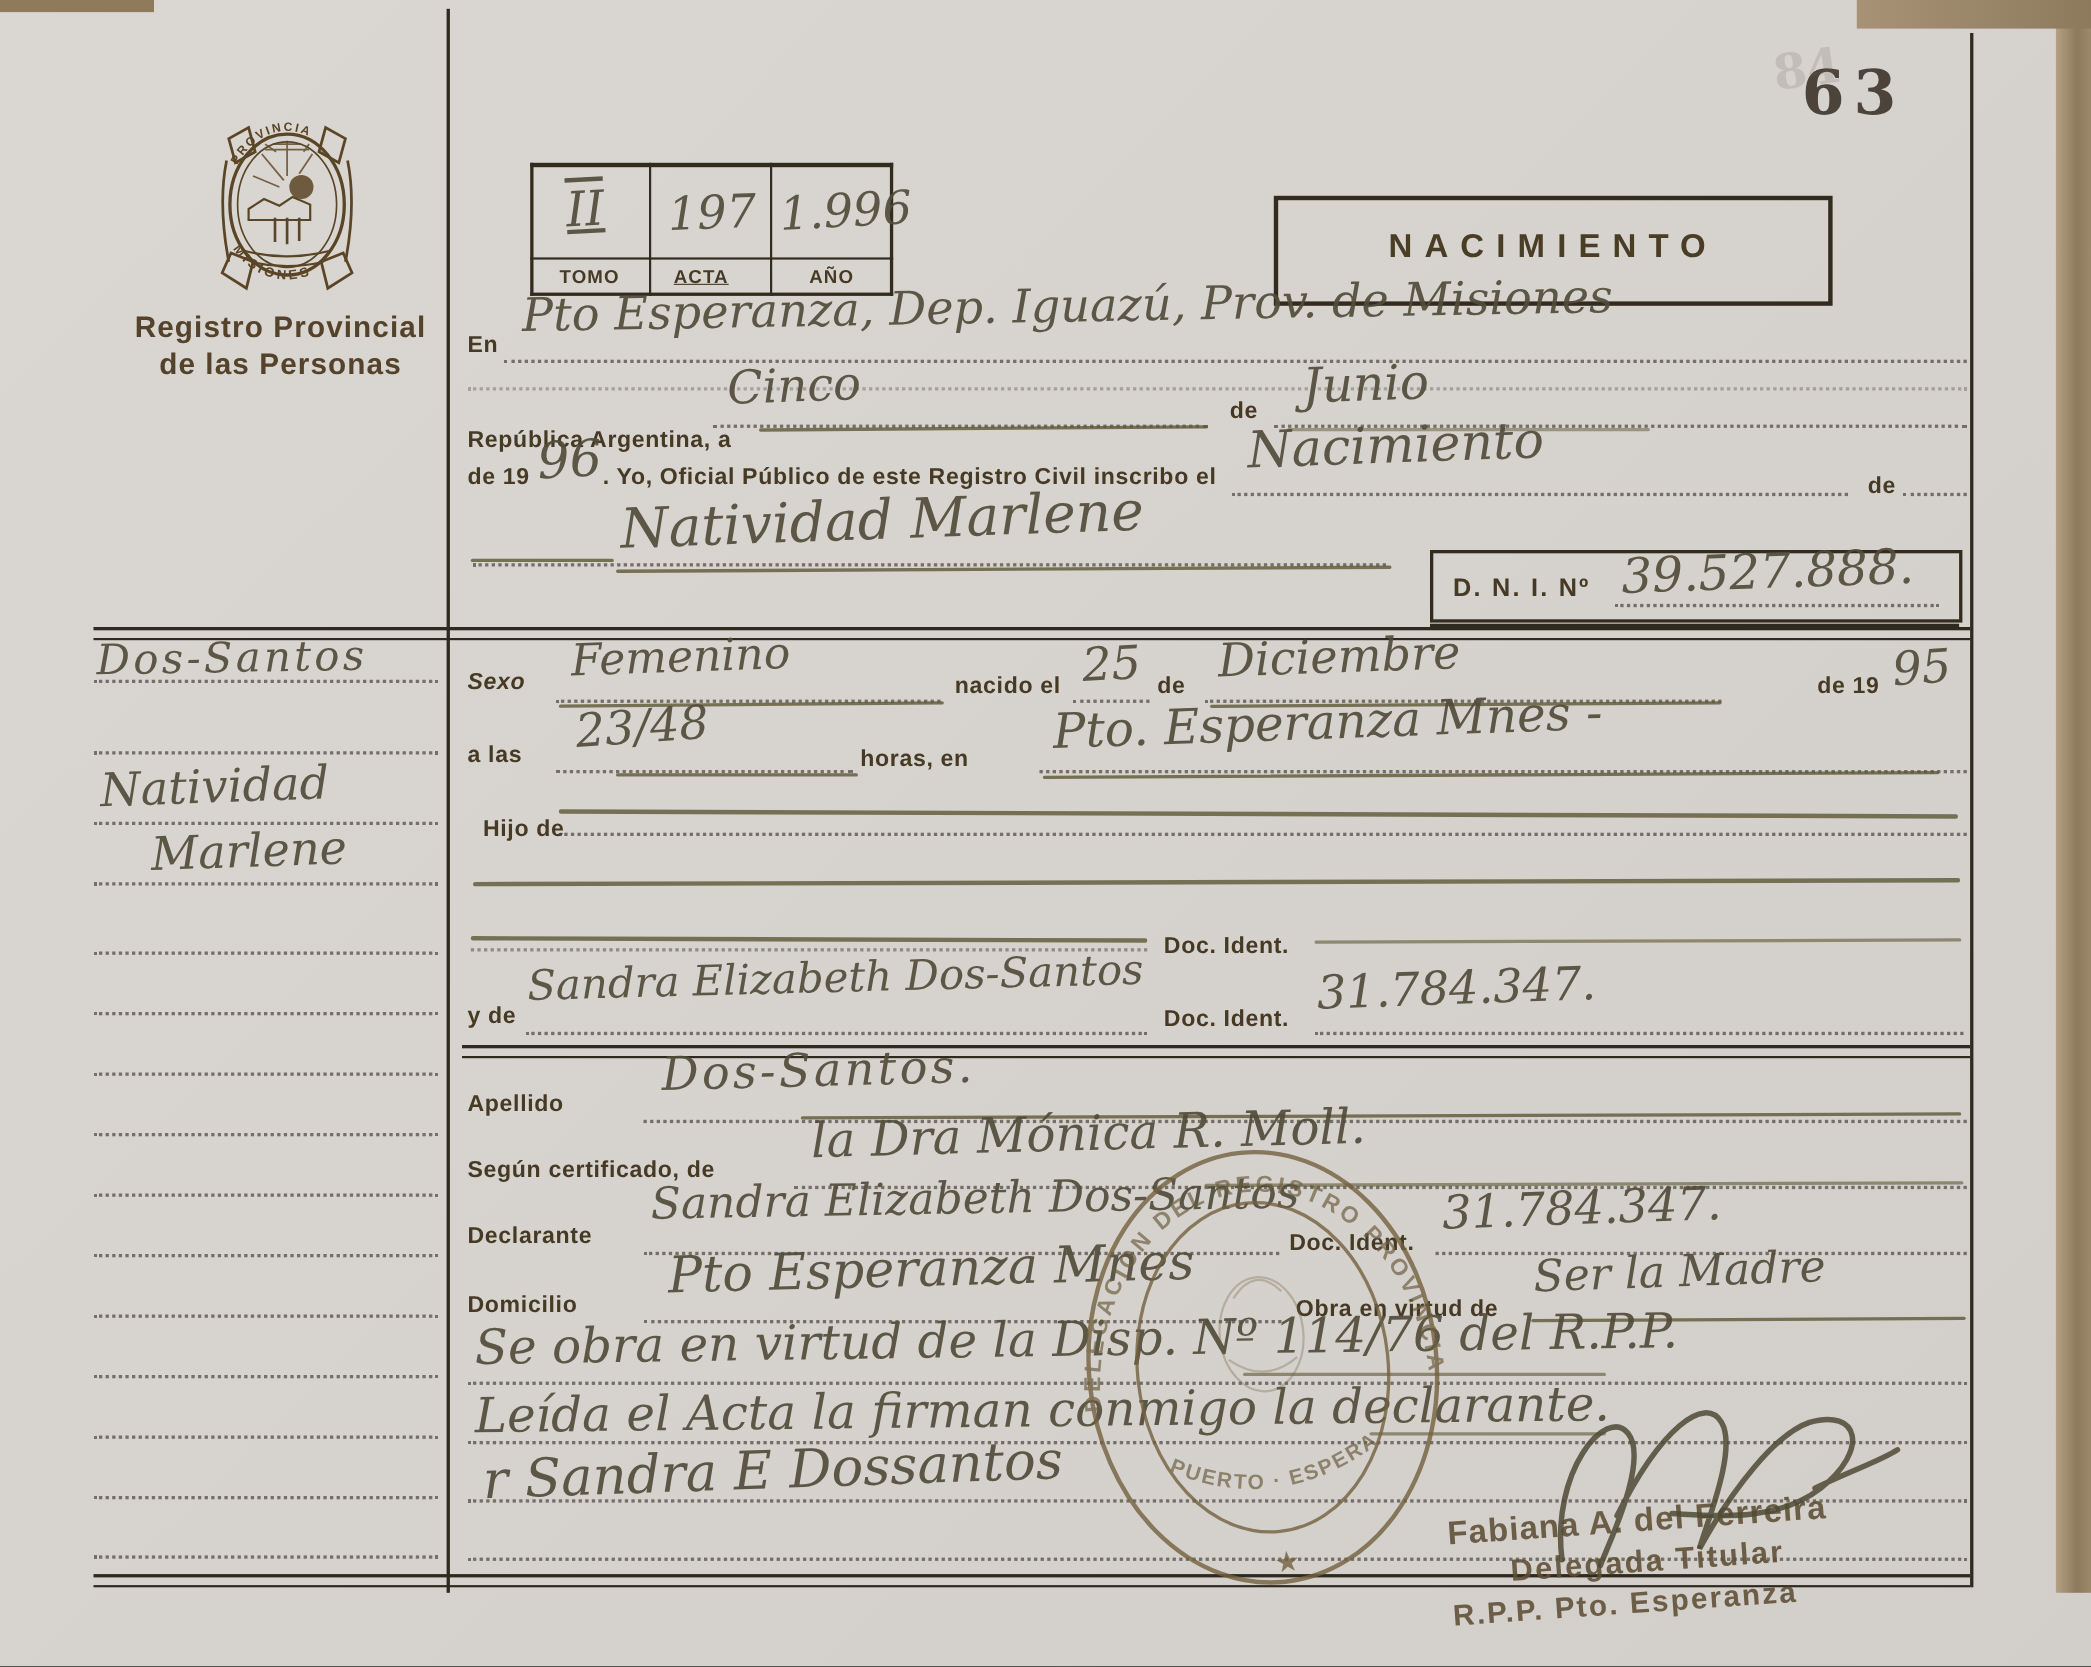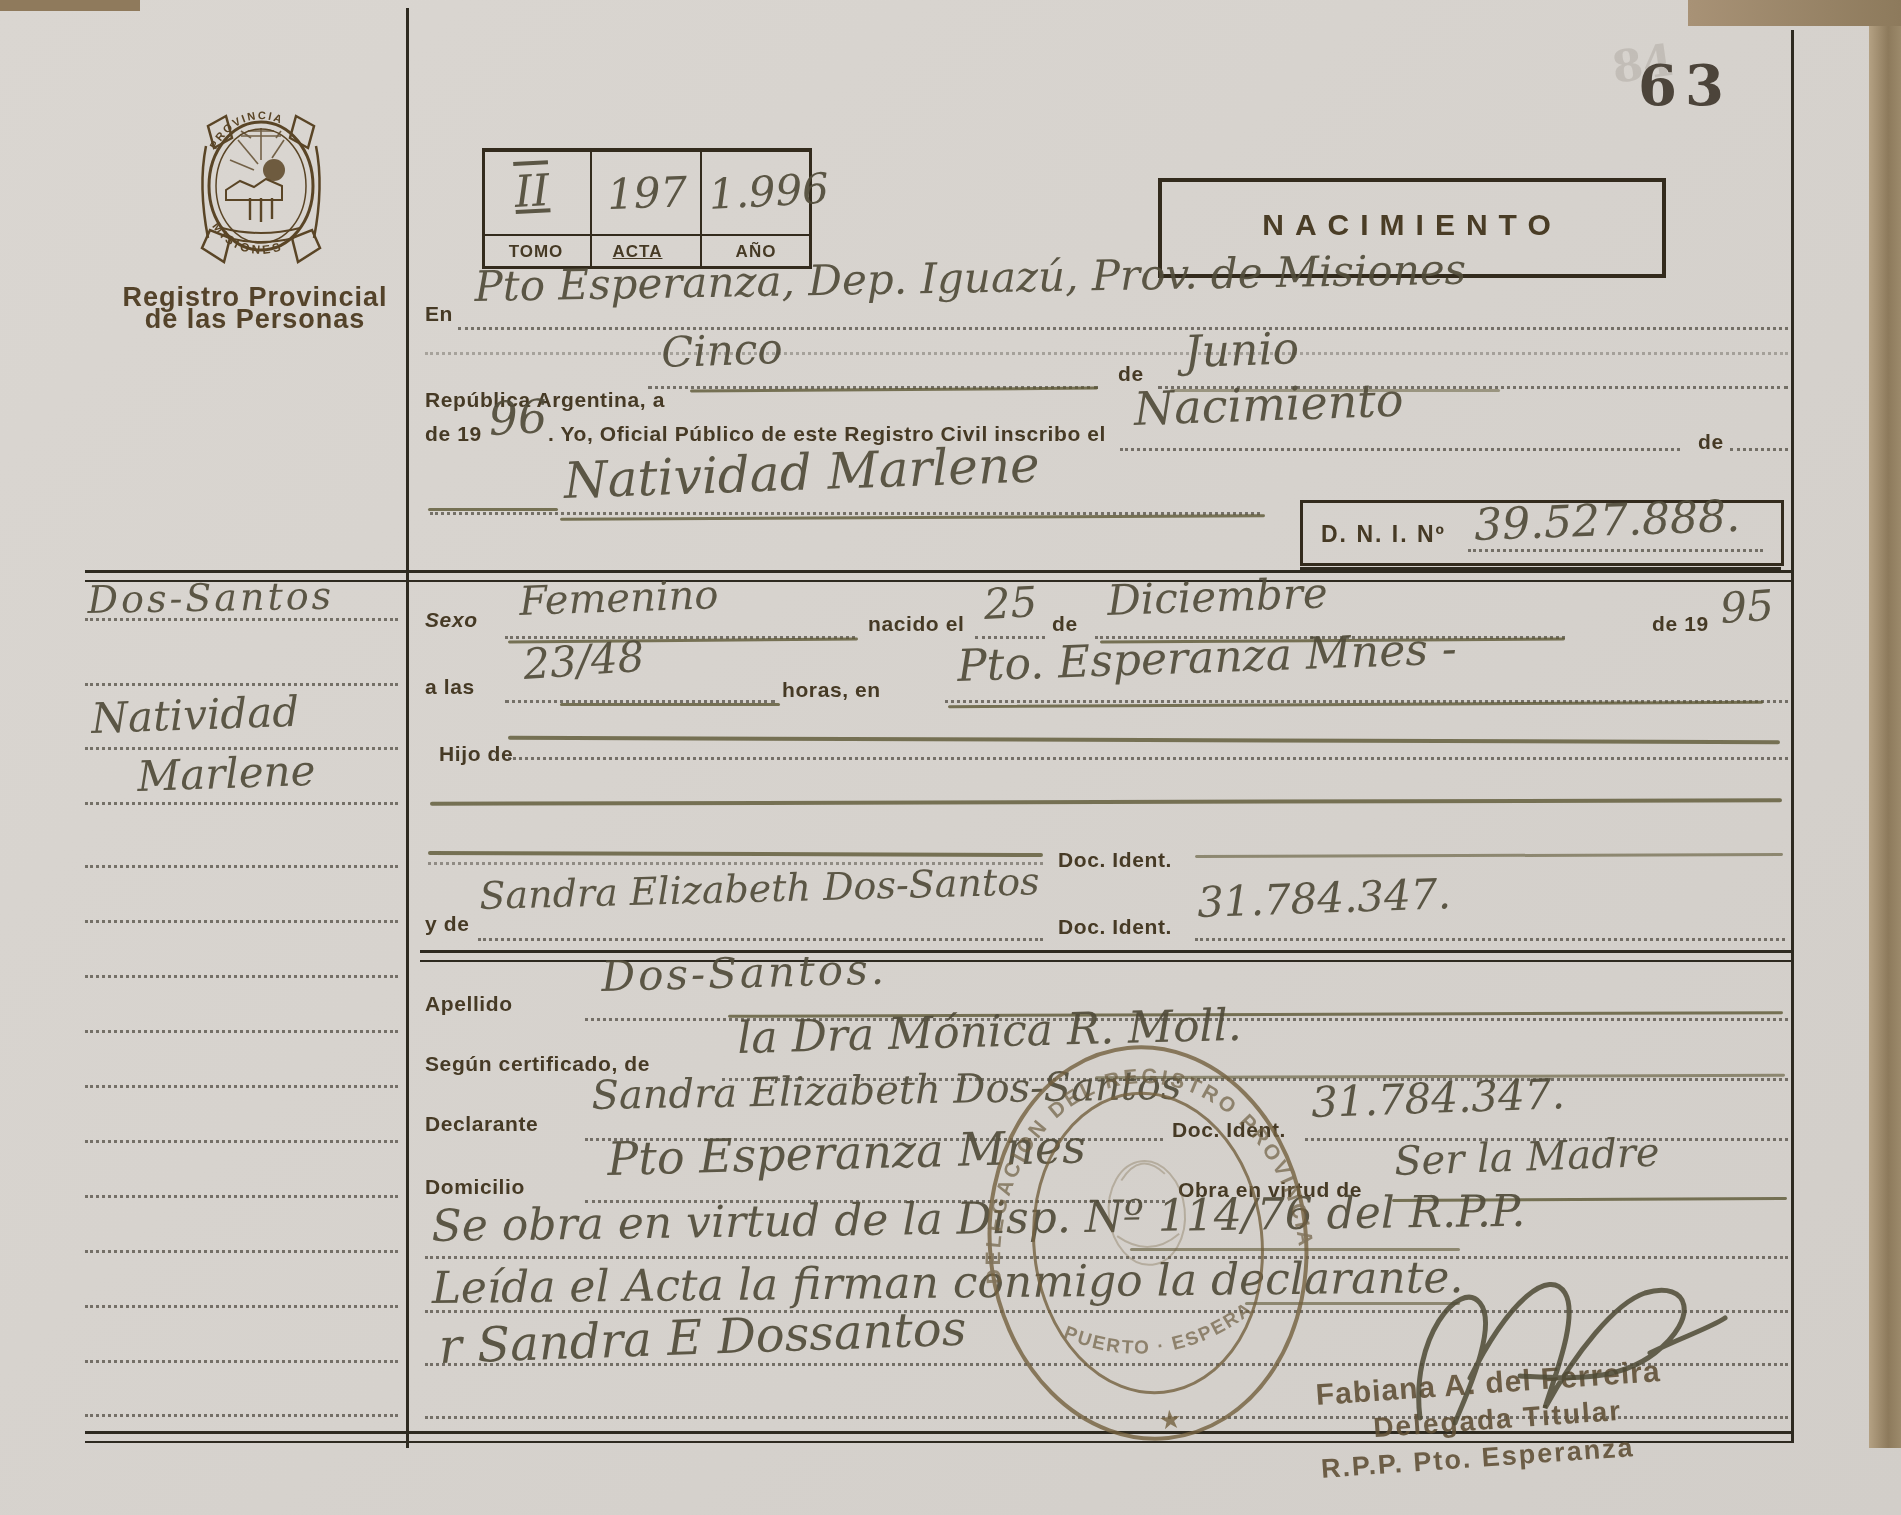--- a/index.html
+++ b/index.html
@@ -73,21 +73,21 @@
     <path d="M44,130 q39,10 78,0 M50,140 q33,8 66,0" fill="none" stroke="#5a4526" stroke-width="2"></path>
     <text font-family="Liberation Sans,sans-serif" font-size="11" font-weight="bold" fill="#5a4526" letter-spacing="2">
       <textPath href="#sealTop">PROVINCIA</textPath>
     </text>
     <text font-family="Liberation Sans,sans-serif" font-size="12" font-weight="bold" fill="#5a4526" letter-spacing="3">
       <textPath href="#sealBot">MISIONES</textPath>
     </text>
   </svg>
 
   <div class="abs" style="left:95px;top:282px;width:320px;text-align:center;font:700 27px 'Liberation Sans',sans-serif;color:#54432a;letter-spacing:1px;">Registro Provincial</div>
-  <div class="abs" style="left:95px;top:304px;width:320px;text-align:center;font:700 27px 'Liberation Sans',sans-serif;color:#54432a;letter-spacing:1px;">de las Personas</div>
+  <div class="abs" style="left:95px;top:316px;width:320px;text-align:center;font:700 27px 'Liberation Sans',sans-serif;color:#54432a;letter-spacing:1px;">de las Personas</div>
 
   <div class="abs" style="left:482px;top:148px;width:330px;height:122px;">
     <div class="abs" style="left:0;top:0;width:330px;height:4px;background:#332b1d;"></div>
     <div class="abs" style="left:0;top:118px;width:330px;height:3px;background:#332b1d;"></div>
     <div class="abs" style="left:0;top:0;width:3px;height:121px;background:#332b1d;"></div>
     <div class="abs" style="left:327px;top:0;width:3px;height:121px;background:#332b1d;"></div>
     <div class="abs" style="left:108px;top:0;width:2px;height:121px;background:#332b1d;"></div>
     <div class="abs" style="left:218px;top:0;width:2px;height:121px;background:#332b1d;"></div>
     <div class="abs" style="left:0;top:86px;width:330px;height:2px;background:#332b1d;"></div>
     <div class="hw" style="left:34px;top:18px;font-size:44px;text-decoration:underline overline;transform:rotate(-3deg);">II</div>

